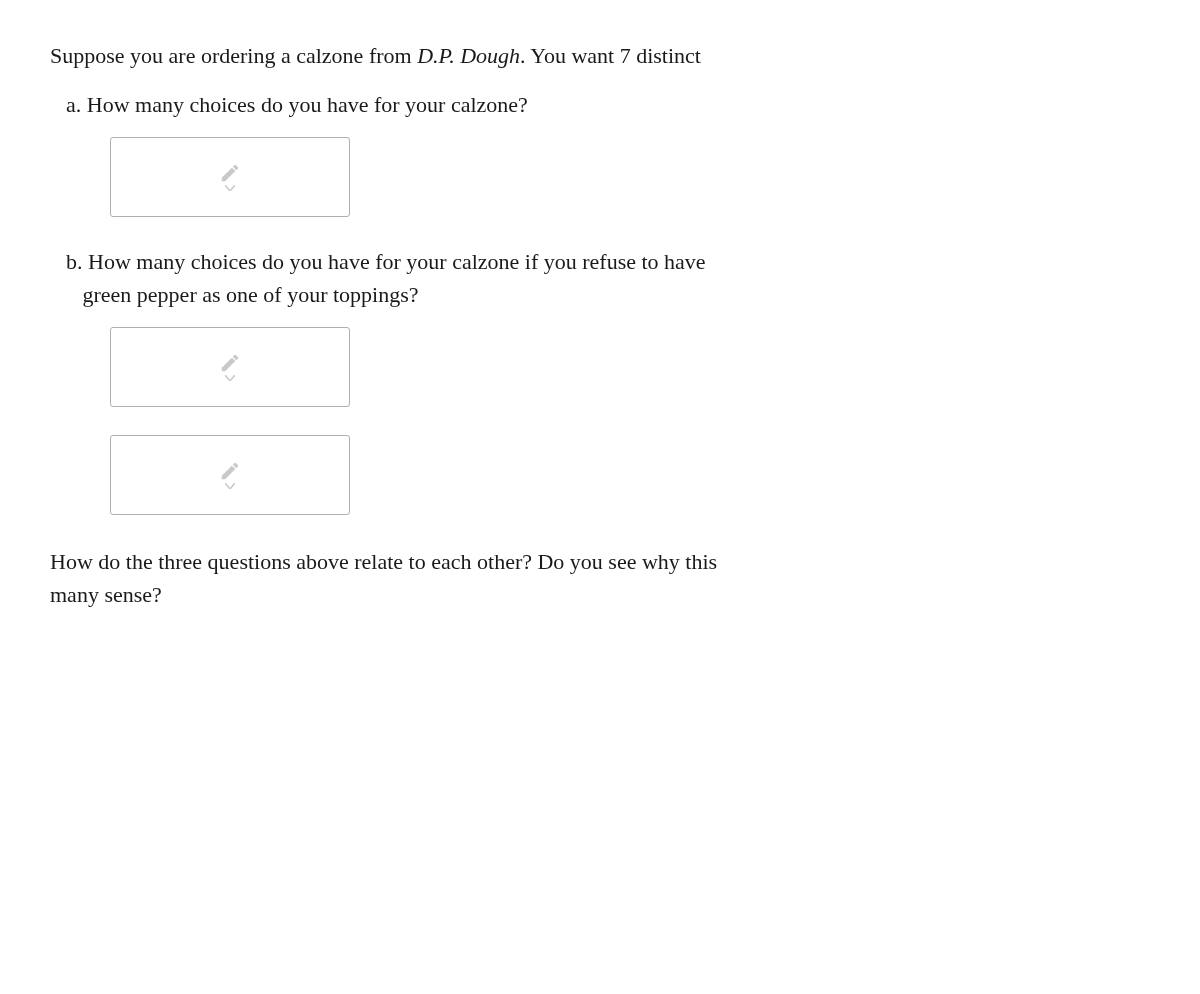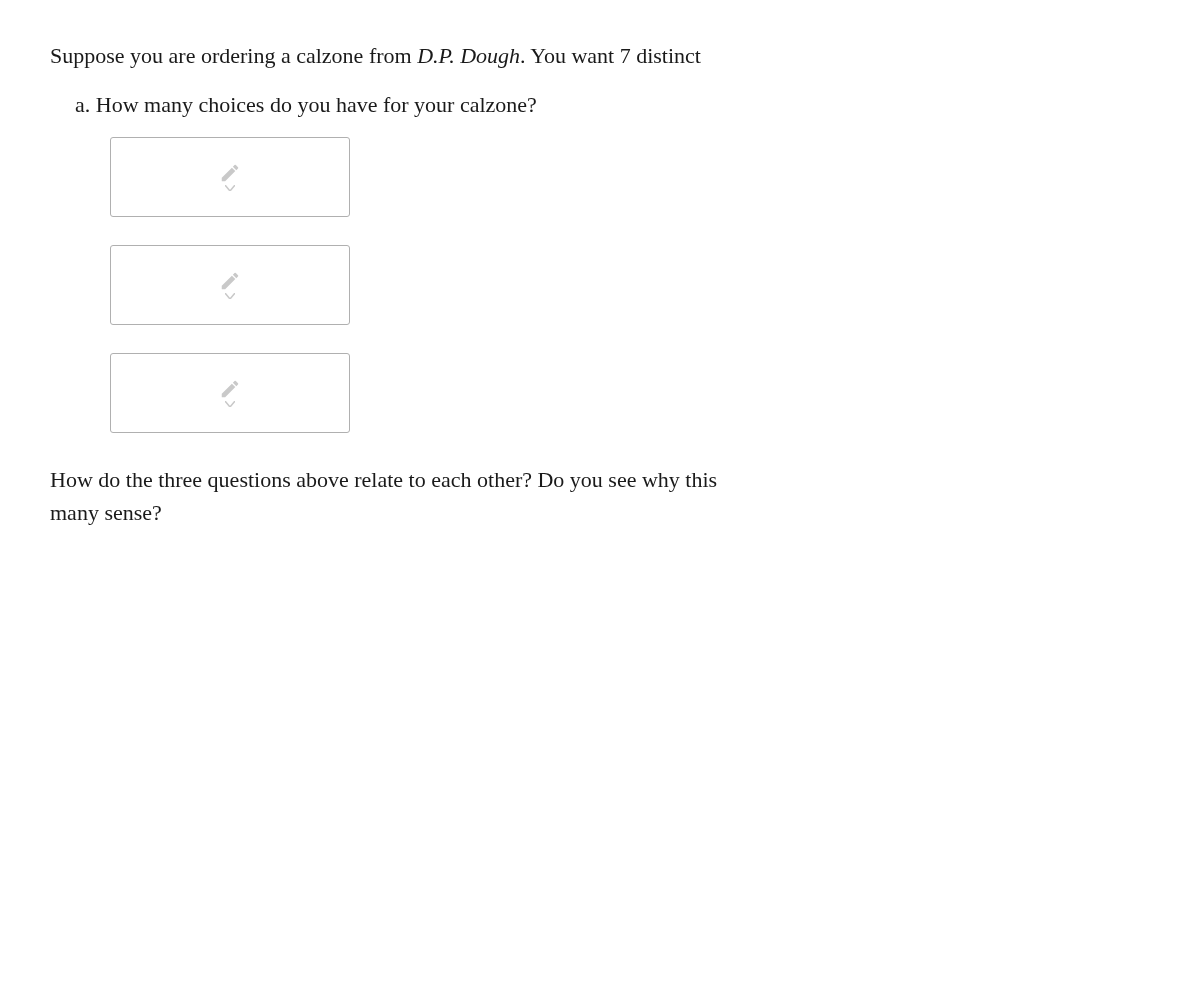--- a/index.html
+++ b/index.html
@@ -21,21 +21,21 @@
 
     .intro-text {
       margin-bottom: 16px;
     }
 
     .question-block {
       margin-bottom: 28px;
     }
 
     .question-text {
-      margin-left: 25px;
+      margin-left: 16px;
       margin-bottom: 16px;
       line-height: 1.5;
       font-family: Liberation Serif, serif;
     }
 
     .answer-box-wrapper {
       margin-left: 60px;
       margin-bottom: 8px;
     }
 
@@ -99,20 +99,24 @@
         </svg>
         <svg class="chevron-down" viewBox="0 0 10 6" xmlns="http://www.w3.org/2000/svg">
           <path d="M0 0 L5 6 L10 0" fill="none" stroke="#888888" stroke-width="1.5"></path>
         </svg>
       </div>
     </div>
   </div>
 </div>
 
 <div class="question-block">
+  <div class="question-text">
+    b. How many choices do you have for your calzone if you refuse to have<br>
+    &nbsp;&nbsp;&nbsp;green pepper as one of your toppings?
+  </div>
   <div class="answer-box-wrapper">
     <div class="answer-box">
       <div class="pencil-icon">
         <svg class="pencil-svg" viewBox="0 0 24 24" fill="none" xmlns="http://www.w3.org/2000/svg">
           <path d="M3 17.25V21h3.75L17.81 9.94l-3.75-3.75L3 17.25zM20.71 7.04a1 1 0 0 0 0-1.41l-2.34-2.34a1 1 0 0 0-1.41 0l-1.83 1.83 3.75 3.75 1.83-1.83z" fill="#888888"></path>
         </svg>
         <svg class="chevron-down" viewBox="0 0 10 6" xmlns="http://www.w3.org/2000/svg">
           <path d="M0 0 L5 6 L10 0" fill="none" stroke="#888888" stroke-width="1.5"></path>
         </svg>
       </div>

